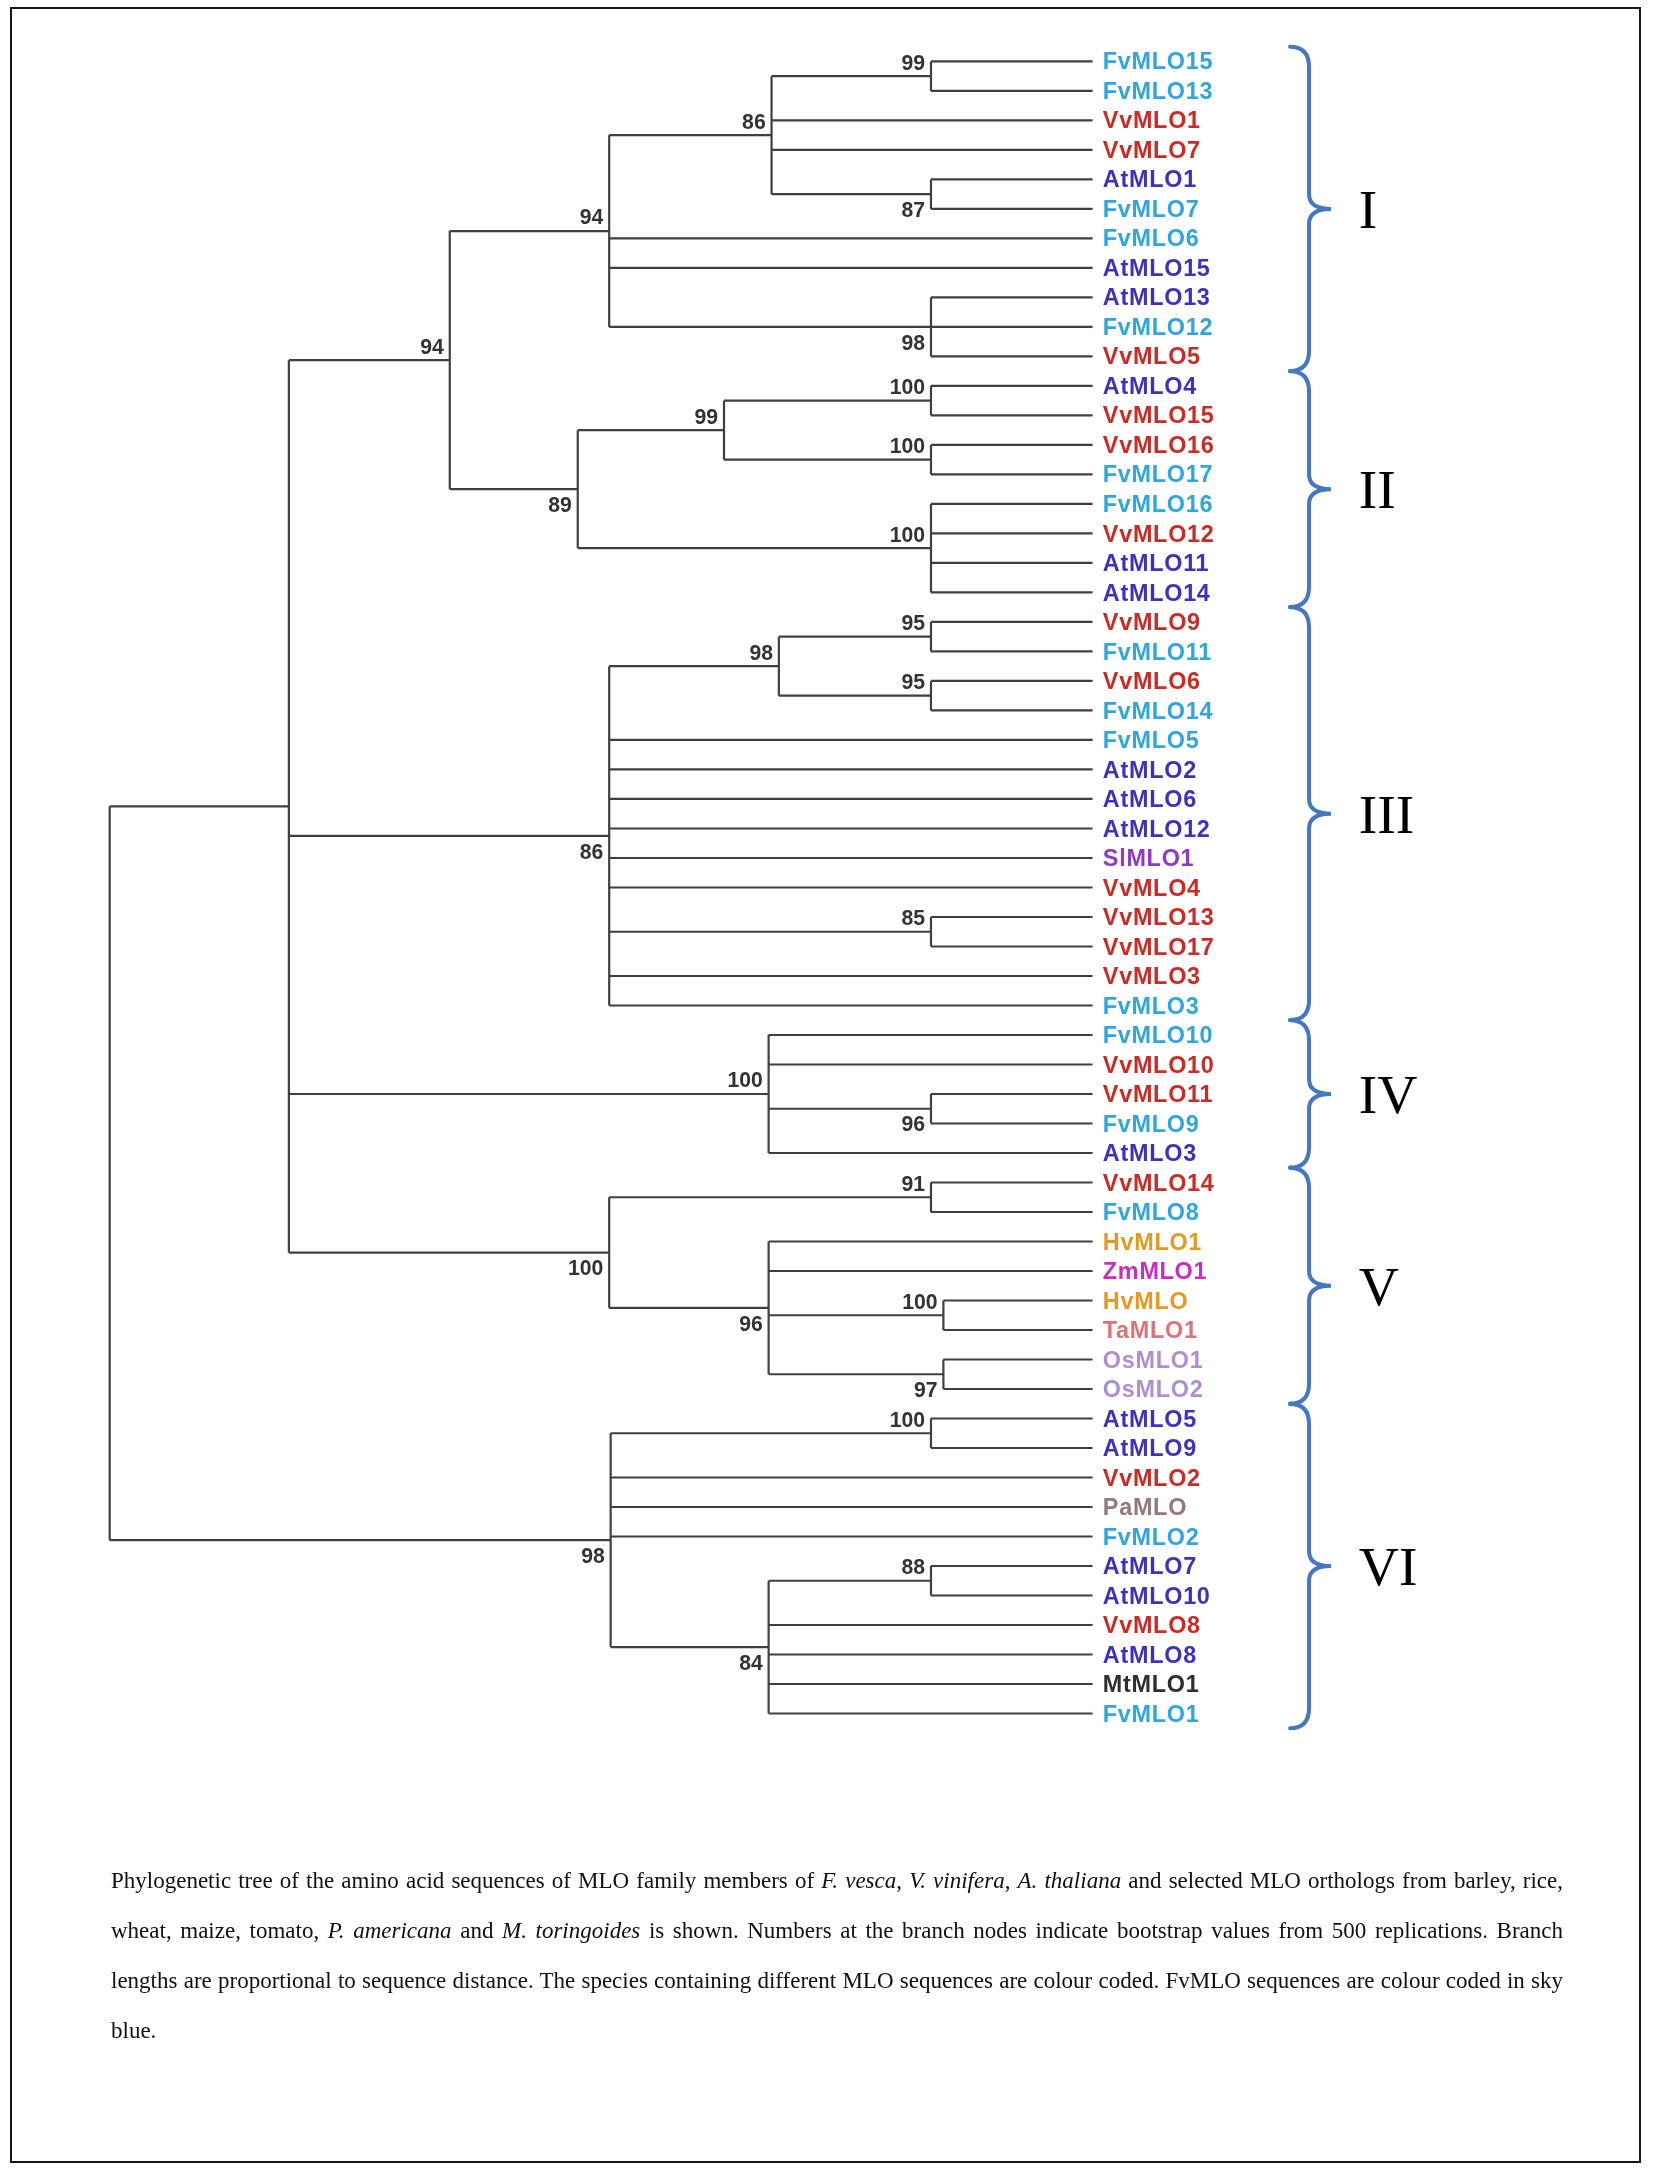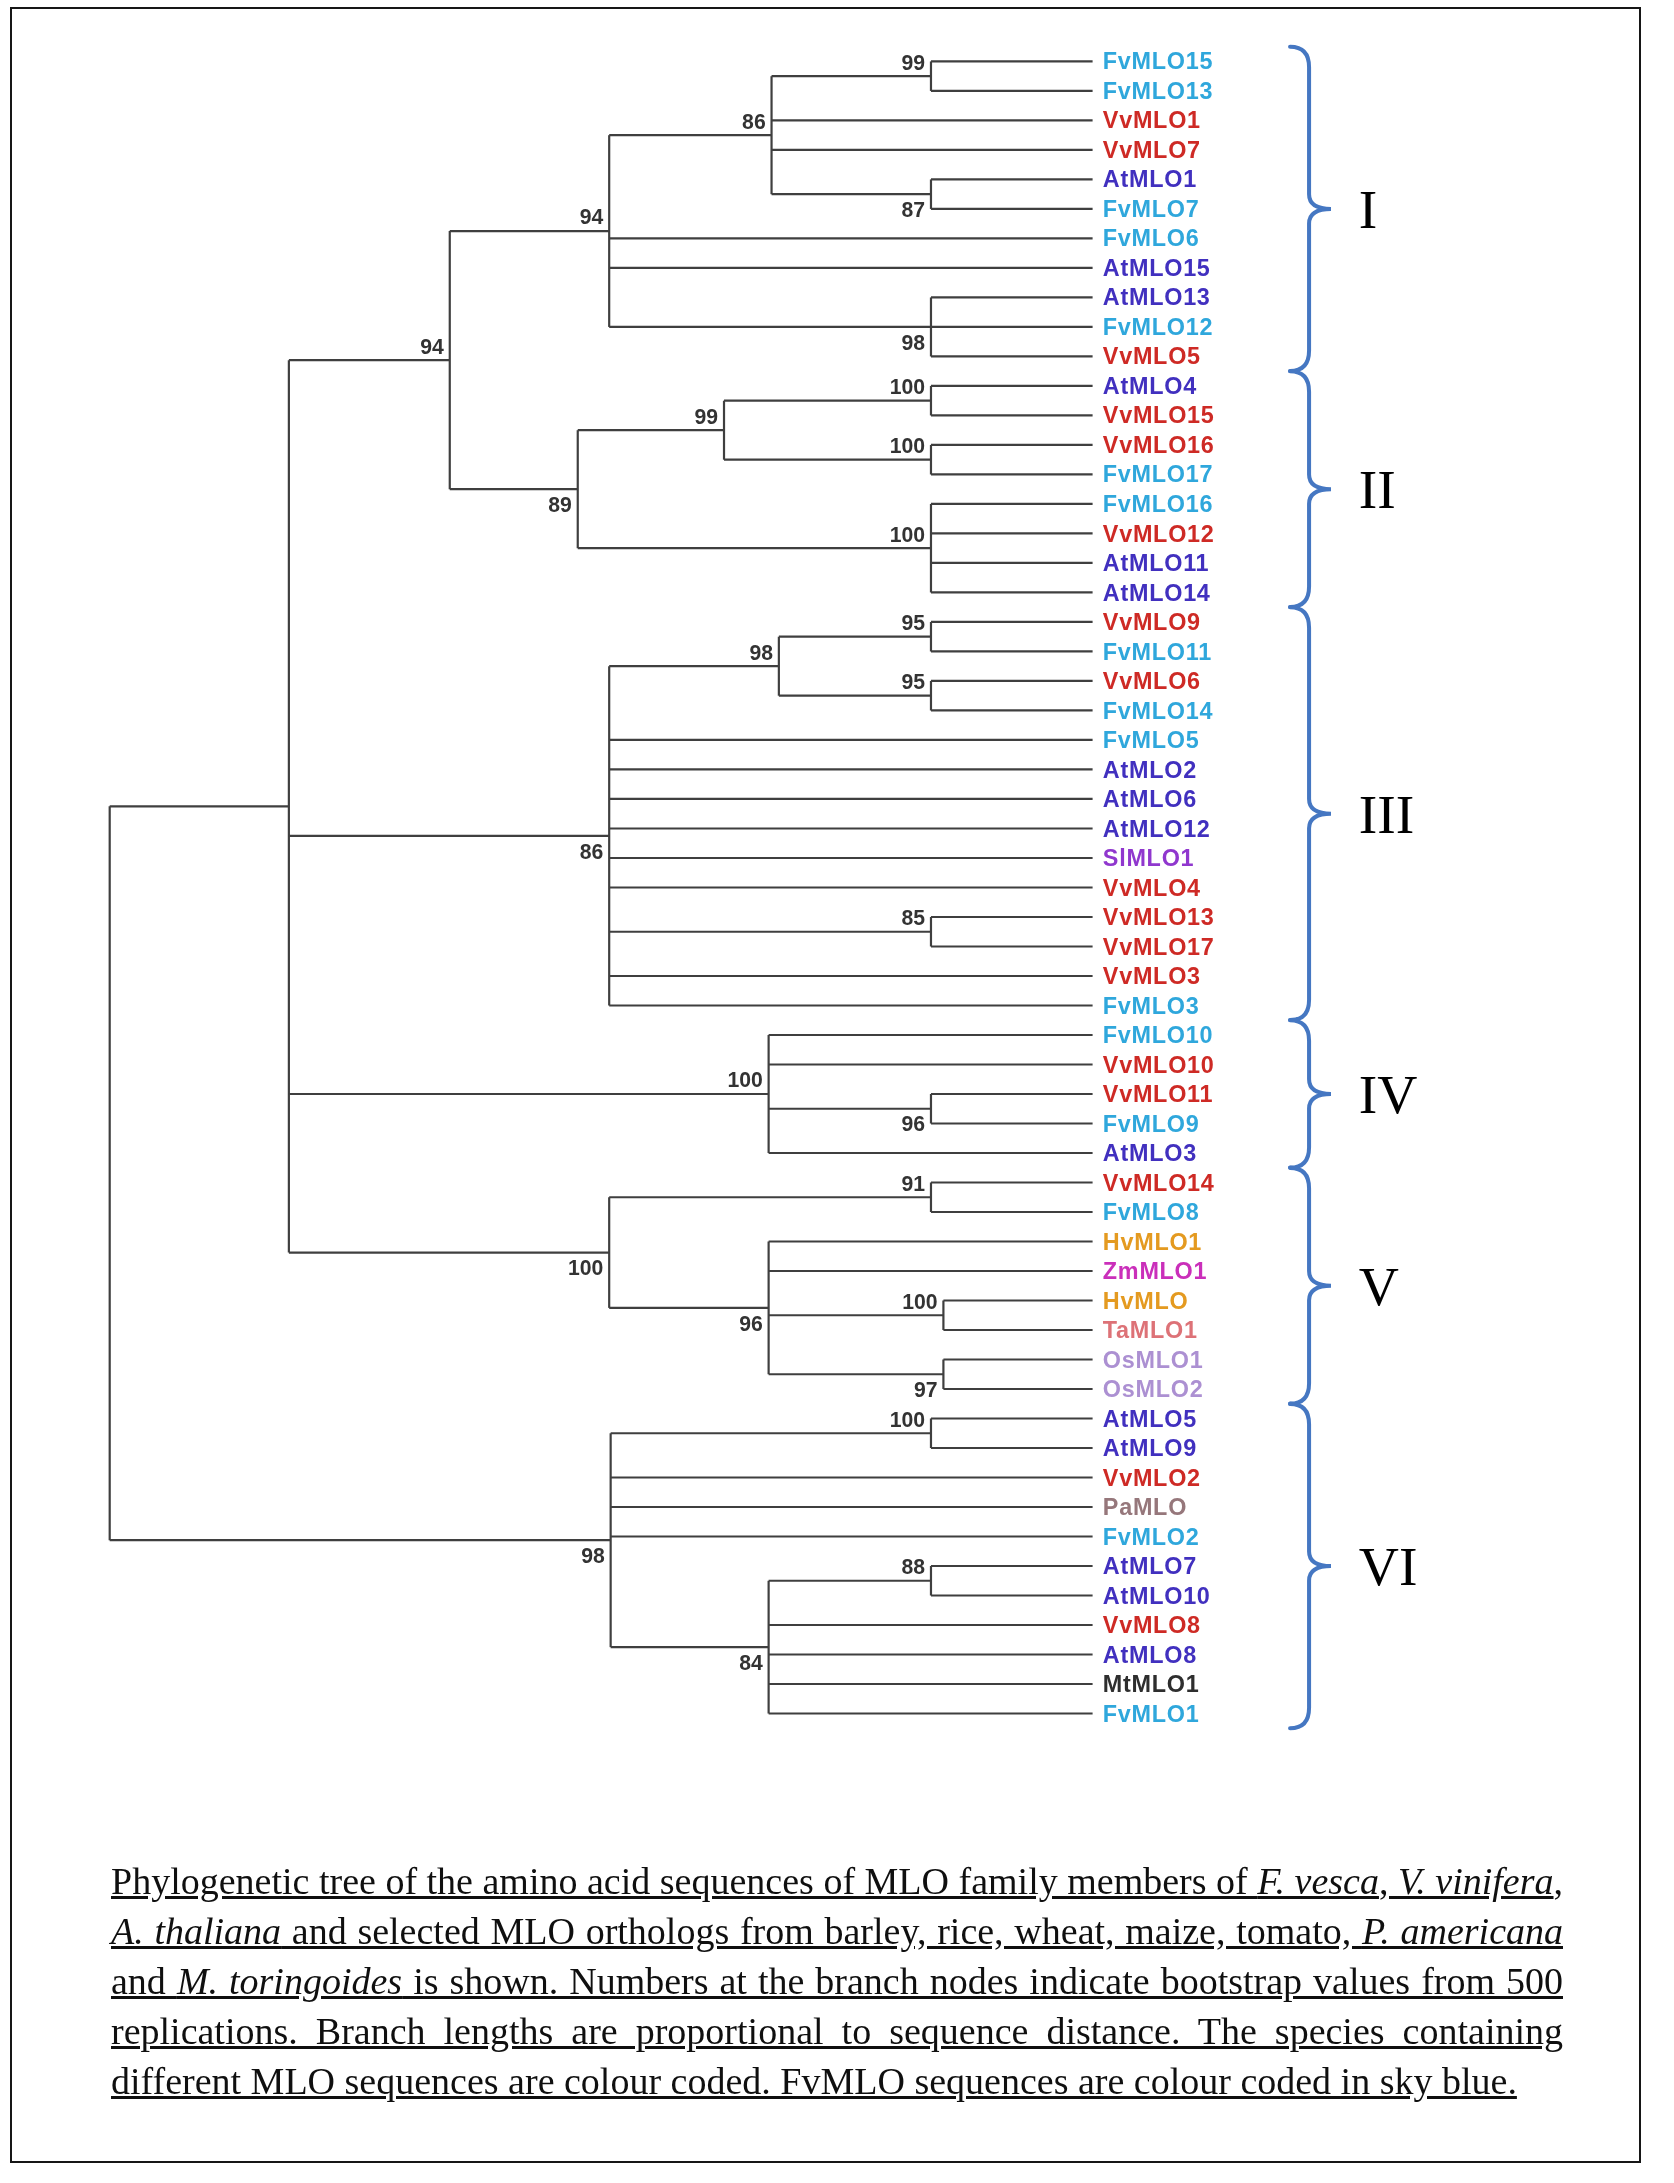--- a/index.html
+++ b/index.html
@@ -14,24 +14,23 @@
     position:absolute;left:10.2px;top:7.3px;
     width:1631px;height:2156px;
     border:2.9px solid #161616;
     box-sizing:border-box;
   }
   svg.tree{position:absolute;left:0;top:0;}
   .caption{
     position:absolute;
     left:111px;top:1856px;width:1452px;
     font-family:"Liberation Serif",serif;
-    font-size:38px;line-height:50px;
+    font-size:23px;line-height:50px;
     color:#0f0f0f;
     text-align:justify;
-    text-decoration:underline;
   }
   .caption .it{font-style:italic;}
 </style>
 </head>
 <body>
 
 <div class="page">
   <div class="frame"></div>
   <svg class="tree" id="tree-svg" width="1674" height="2183" viewBox="0 0 2289 2985">
       <line x1="150" y1="1102.585" x2="150" y2="2106.0425" stroke="#3f3f3f" stroke-width="3"></line>

